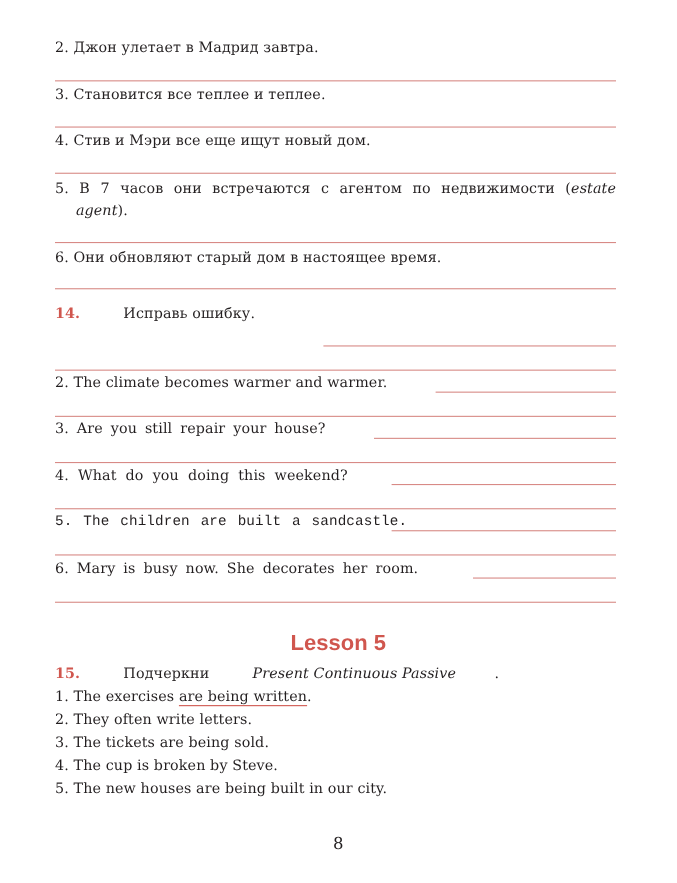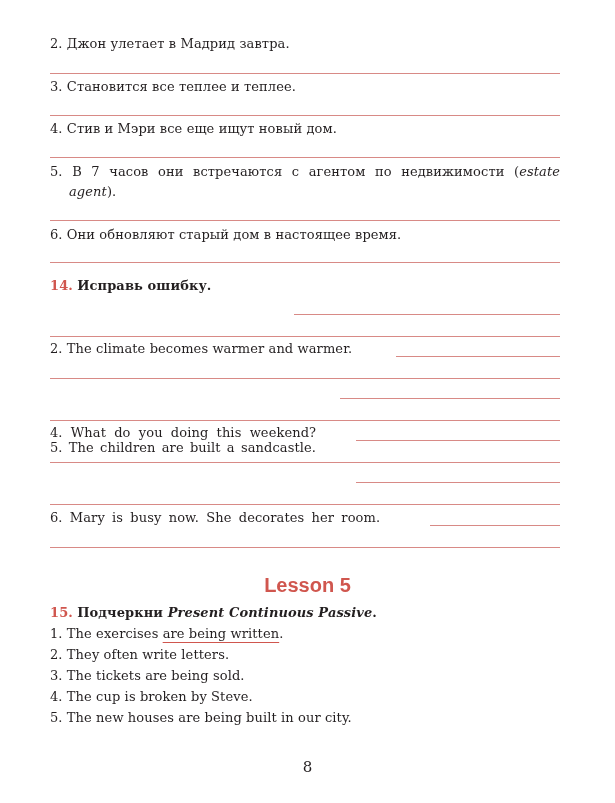--- a/index.html
+++ b/index.html
@@ -11,21 +11,21 @@
     .page { position: absolute; left: 0; top: 0; width: 615px; height: 803px; }
     .txt {
       position: absolute; left: 50px; font-size: 13px; line-height: 20px;
       white-space: nowrap; letter-spacing: 0.1px;
     }
     .rule {
       position: absolute; height: 1px; background: #d88a86;
     }
     .full { left: 50px; width: 510px; }
     .accent { color: #d0564e; font-weight: bold; }
-    .bold { font-weight: bold; }
+    .bold { font-weight: normal; margin-left: 35px; }
     .ital { font-style: italic; }
     .lesson {
       position: absolute; left: 0; width: 615px; top: 574px; text-align: center;
       font-family: "Liberation Sans", "DejaVu Sans", sans-serif; font-weight: bold;
       font-size: 20px; color: #d0564e;
     }
     .ul { text-decoration: underline; text-decoration-color: #d0564e; text-underline-offset: 4px; margin-top: 47px; }
     .pagenum {
       position: absolute; left: 0; width: 615px; top: 758px; text-align: center;
       font-size: 15px;
@@ -78,31 +78,35 @@
   <div class="rule" style="top:314px; left:294px; width:266px;"></div>
   <div class="rule full" style="top:336px"></div>
 
   <div class="txt" style="top:339px">
     <span>2.</span>
     <span>The climate becomes warmer and warmer.</span>
   </div>
   <div class="rule" style="top:356px; left:396px; width:164px;"></div>
   <div class="rule full" style="top:378px"></div>
 
+  <div class="txt" style="top:381px; word-spacing:3px;">
+    <span>3.</span>
+    <span>Are you still repair your house?</span>
+  </div>
   <div class="rule" style="top:398px; left:340px; width:220px;"></div>
   <div class="rule full" style="top:420px"></div>
 
   <div class="txt" style="top:423px; word-spacing:4px;">
     <span>4.</span>
     <span>What do you doing this weekend?</span>
   </div>
   <div class="rule" style="top:440px; left:356px; width:204px;"></div>
   <div class="rule full" style="top:462px"></div>
 
-  <div class="txt" style="top:438px; word-spacing:2px;">
+  <div class="txt" style="top:464px; word-spacing:2px;font-family:Liberation Mono, monospace;">
     <span>5.</span>
     <span>The children are built a sandcastle.</span>
   </div>
   <div class="rule" style="top:482px; left:356px; width:204px;"></div>
   <div class="rule full" style="top:504px"></div>
 
   <div class="txt" style="top:508px; word-spacing:3px;">
     <span>6.</span>
     <span>Mary is busy now. She decorates her room.</span>
   </div>

